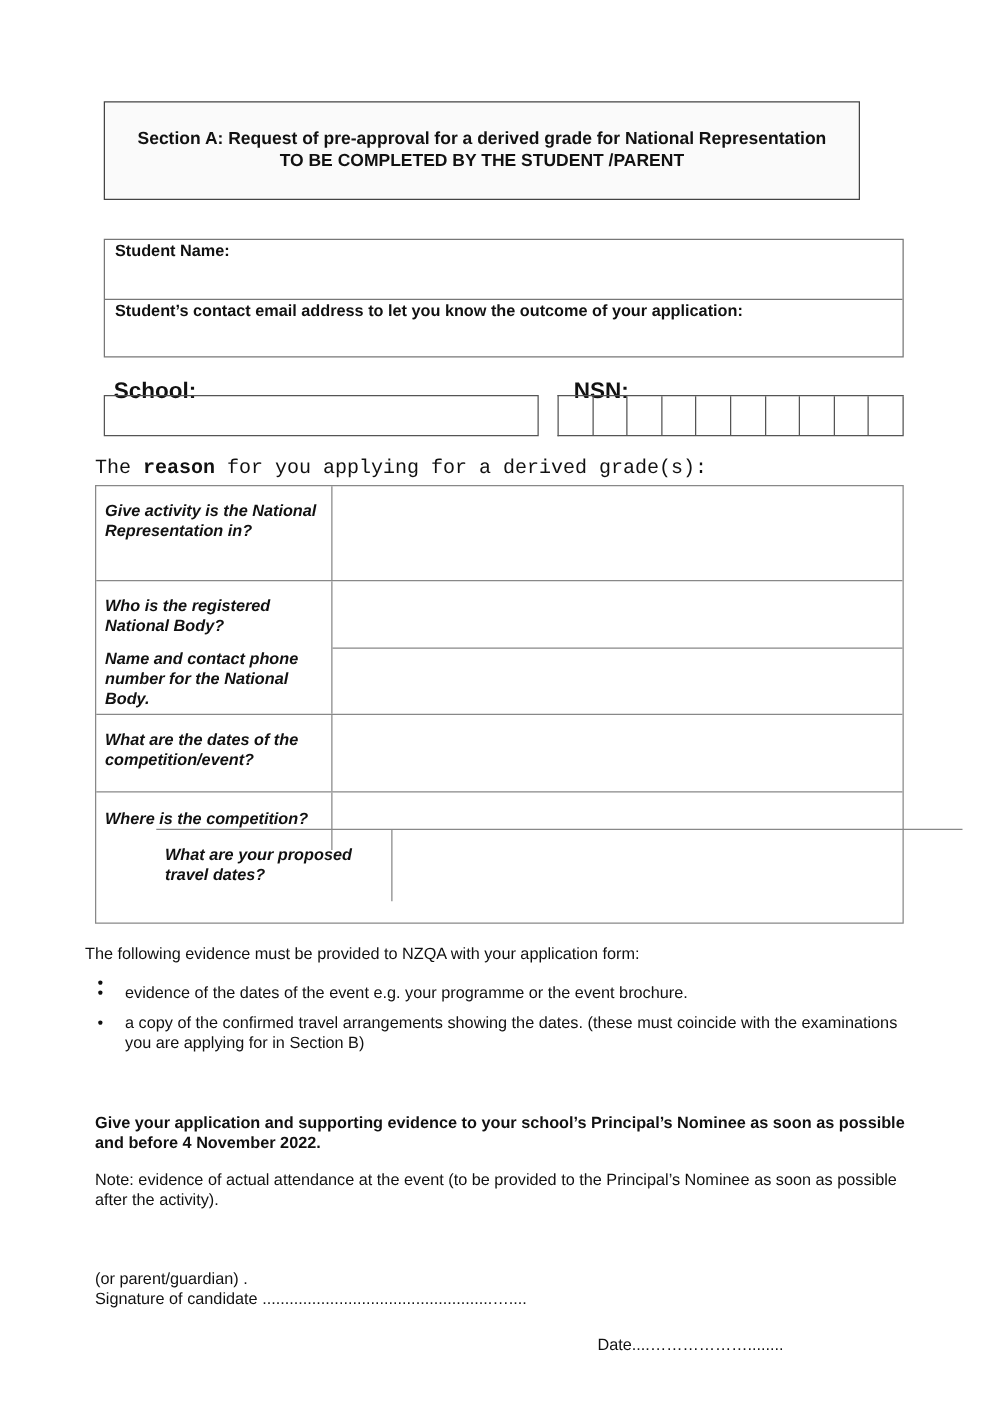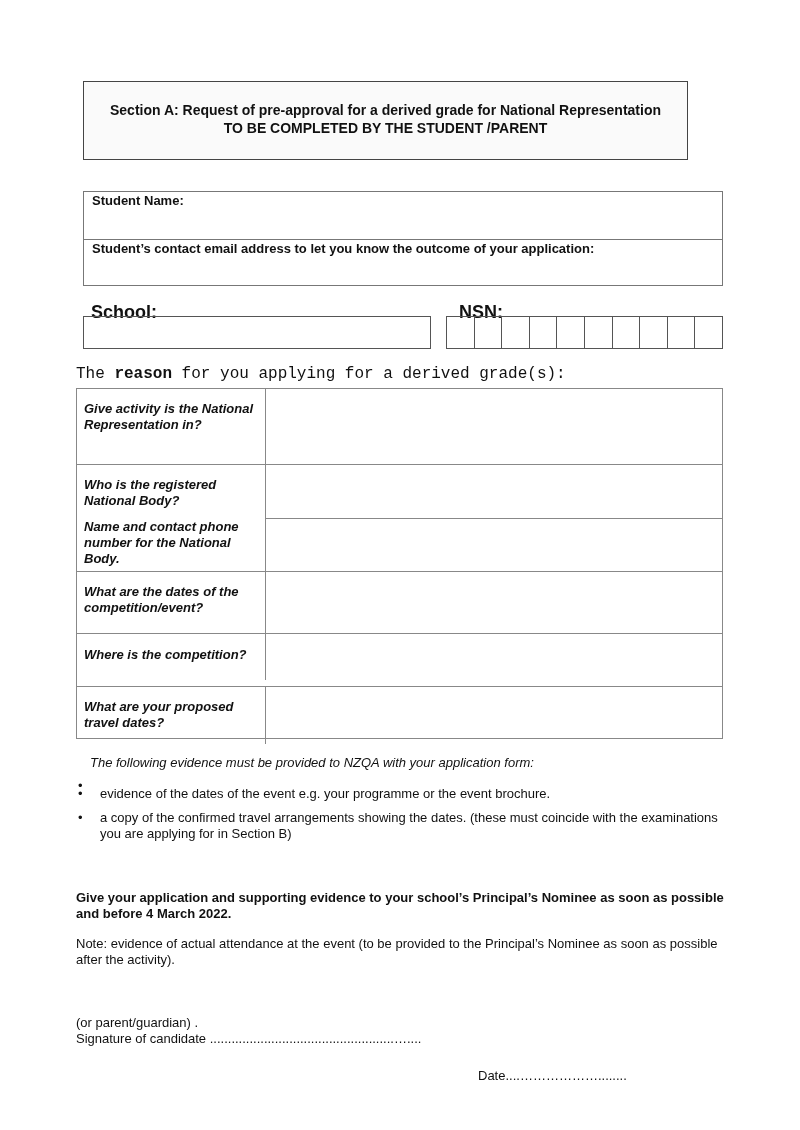--- a/index.html
+++ b/index.html
@@ -59,21 +59,21 @@
     }
     .rcell-q p + p { margin-top: 10px; }
     .rcell-a {
       position: absolute; left: 189px; right: 0; top: 0; height: 100%;
     }
     .rcell-a .split {
       position: absolute; left: 0; right: 0; border-top: 1.5px solid #888;
     }
 
     .body-text { font-size: 13px; line-height: 16px; }
-    .evidence-intro { left: 90px; top: 755px; font-style: italic; }
+    .evidence-intro { left: 68px; top: 755px; }
     .bullets { left: 76px; top: 778px; width: 650px; }
     .bullet-item { position: relative; padding-left: 24px; margin-bottom: 8px; }
     .bullet-item .dot {
       position: absolute; left: 2px; top: 0; font-size: 13px;
     }
 
     .deadline { left: 76px; top: 890px; width: 650px; font-weight: bold; }
     .note { left: 76px; top: 936px; width: 650px; }
 
     .sig { left: 76px; top: 1015px; }
@@ -140,21 +140,21 @@
       <p>What are the dates of the competition/event?</p>
     </div>
     <div class="rcell-a"></div>
   </div>
   <div class="rrow" style="top:244px; height:47px;">
     <div class="rcell-q" style="padding-top:13px;">
       <p>Where is the competition?</p>
     </div>
     <div class="rcell-a"></div>
   </div>
-  <div class="rrow" style="top:297px; height:58px;">
+  <div class="rrow" style="top:274px; height:58px;margin-left:48px;">
     <div class="rcell-q">
       <p>What are your proposed travel dates?</p>
     </div>
     <div class="rcell-a"></div>
   </div>
 </div>
 
 <div class="abs body-text evidence-intro">The following evidence must be provided to NZQA with your application form:</div>
 <div class="abs body-text bullets">
   <div class="bullet-item">
@@ -163,20 +163,20 @@
   <div class="bullet-item">
     <span class="dot">•</span>
     <span>evidence of the dates of the event e.g. your programme or the event brochure.</span>
   </div>
   <div class="bullet-item">
     <span class="dot">•</span>
     <span>a copy of the confirmed travel arrangements showing the dates. (these must coincide with the examinations you are applying for in Section B)</span>
   </div>
 </div>
 
-<div class="abs body-text deadline">Give your application and supporting evidence to your school’s Principal’s Nominee as soon as possible and before 4 March 2022.</div>
+<div class="abs body-text deadline">Give your application and supporting evidence to your school’s Principal’s Nominee as soon as possible and before 4 November 2022.</div>
 <div class="abs body-text note">Note: evidence of actual attendance at the event (to be provided to the Principal’s Nominee as soon as possible after the activity).</div>
 
 <div class="abs body-text sig">
   <div>(or parent/guardian) .</div>
   <div>Signature of candidate ...................................................…....</div>
 </div>
 <div class="abs body-text date">Date....………………........</div>
 
 </body></html>

